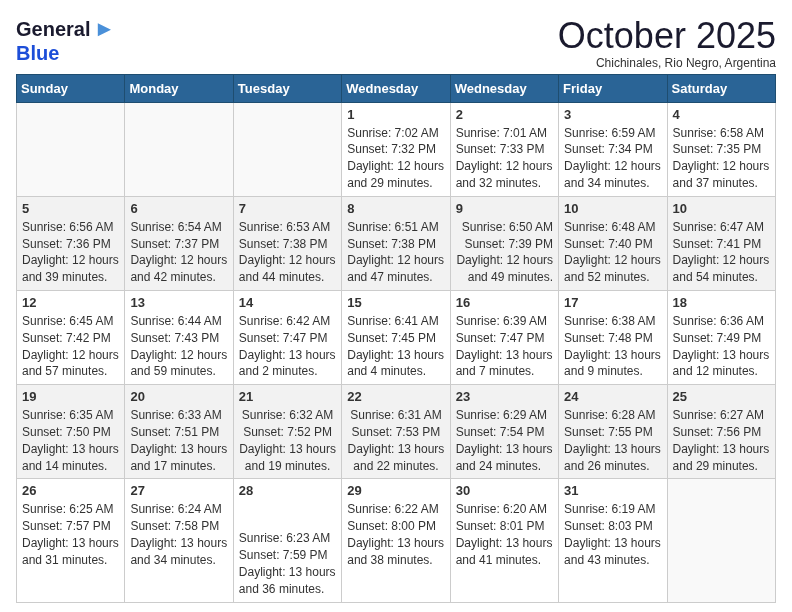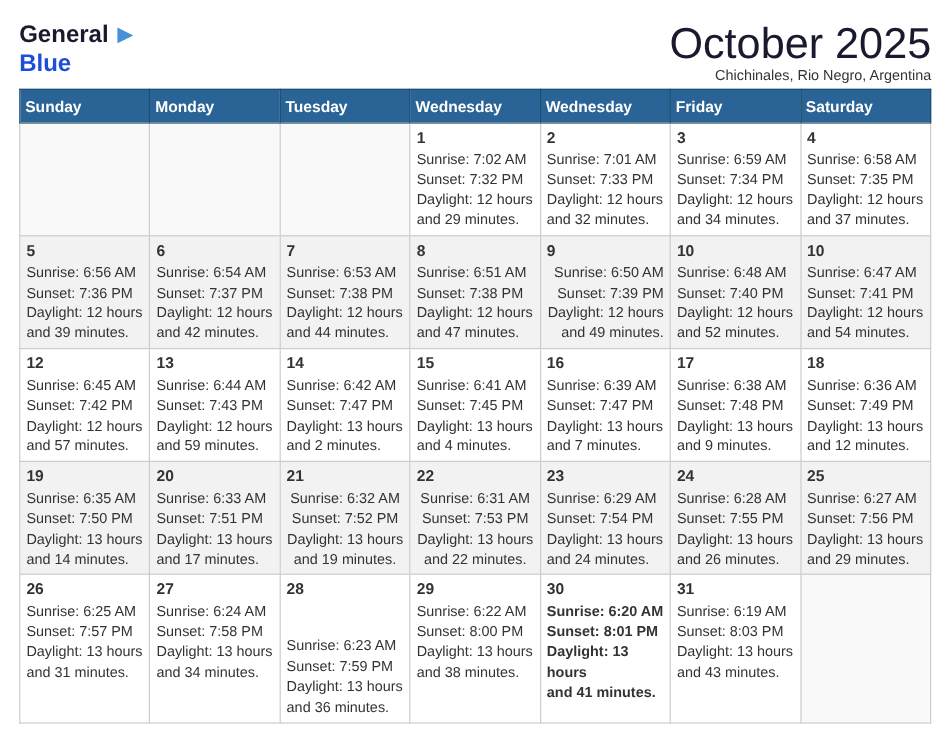--- a/index.html
+++ b/index.html
@@ -328,21 +328,21 @@
         </td>
         <td>
           <div class="day-number">29</div>
           <div class="day-detail" style="white-space: pre-line;">Sunrise: 6:22 AM
 Sunset: 8:00 PM
 Daylight: 13 hours
 and 38 minutes.</div>
         </td>
         <td>
           <div class="day-number">30</div>
-          <div class="day-detail" style="white-space: pre-line; font-weight: bold;">Sunrise: 6:20 AM
+          <div class="day-detail" style="white-space: pre-line;">Sunrise: 6:20 AM
 Sunset: 8:01 PM
 Daylight: 13 hours
 and 41 minutes.</div>
         </td>
         <td>
           <div class="day-number">31</div>
           <div class="day-detail" style="white-space: pre-line;">Sunrise: 6:19 AM
 Sunset: 8:03 PM
 Daylight: 13 hours
 and 43 minutes.</div>

